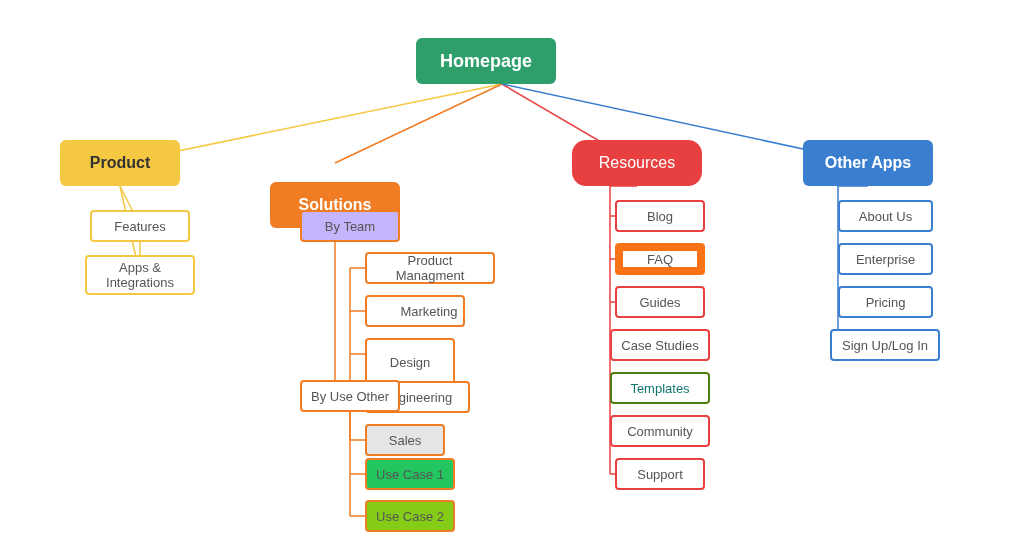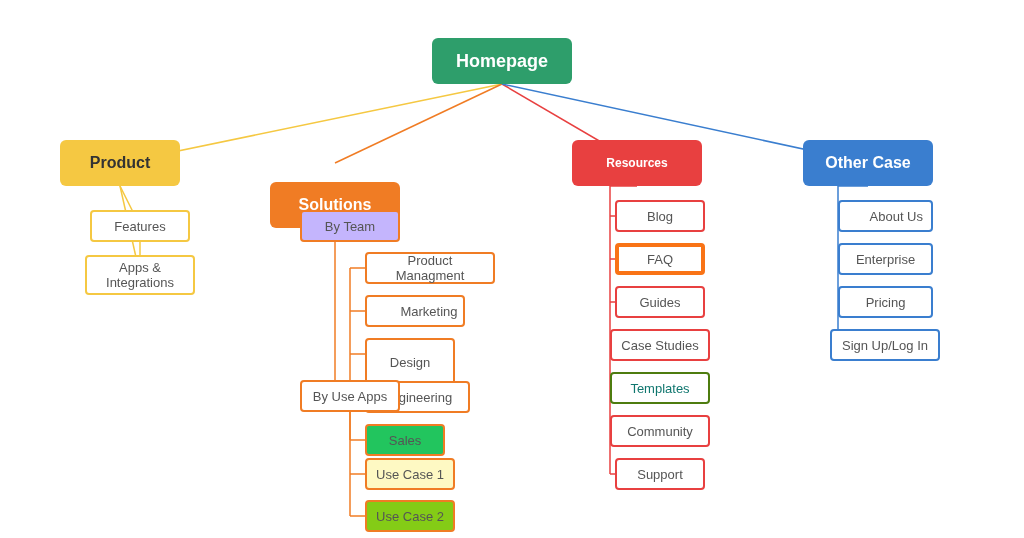--- a/index.html
+++ b/index.html
@@ -36,21 +36,21 @@
     }
     
     .node-homepage {
       background: #2e9e6b;
       color: #fff;
       font-size: 18px;
       font-weight: 600;
       border-radius: 6px;
       width: 140px;
       height: 46px;
-      left: 432px;
+      left: 416px;
       top: 38px;
     }
     
     .node-product {
       background: #f5c842;
       color: #333;
       font-size: 16px;
       font-weight: 700;
       border-radius: 6px;
       width: 120px;
@@ -132,77 +132,77 @@
       color: #555;
       background: #fff;
       width: 105px;
       height: 32px;
       left: 365px;
       top: 381px;
     }
     .node-sales {
       border: 2px solid #f07c24;
       color: #555;
-      background: #22c55e;
+      background: #e5e5e5;
       width: 80px;
       height: 32px;
       left: 365px;
       top: 424px;
     }
     .node-byusecase {
       border: 2px solid #f07c24;
       color: #555;
       background: #fff;
       width: 100px;
       height: 32px;
       left: 300px;
       top: 380px;
     }
     .node-usecase1 {
       border: 2px solid #f07c24;
       color: #555;
-      background: #fef9c3;
+      background: #22c55e;
       width: 90px;
       height: 32px;
       left: 365px;
       top: 458px;
     }
     .node-usecase2 {
       border: 2px solid #f07c24;
       color: #555;
       background: #84cc16;
       width: 90px;
       height: 32px;
       left: 365px;
       top: 500px;
       text-align: right;
     }
     
     .node-resources {
       background: #e84040;
       color: #fff;
-      font-size: 12px;
-      font-weight: 700;
-      border-radius: 6px;
+      font-size: 16px;
+      font-weight: 400;
+      border-radius: 14px;
       width: 130px;
       height: 46px;
       left: 572px;
       top: 140px;
     }
     .node-blog {
       border: 2px solid #e84040;
       color: #555;
       background: #fff;
       width: 90px;
       height: 32px;
       left: 615px;
       top: 200px;
     }
     .node-faq {
-      border: 4px solid #f97316;
+      border: 8px solid #f97316;
       color: #555;
       background: #fff;
       width: 90px;
       height: 32px;
       left: 615px;
       top: 243px;
     }
     .node-guides {
       border: 2px solid #e84040;
       color: #555;
@@ -261,21 +261,20 @@
       top: 140px;
     }
     .node-aboutus {
       border: 2px solid #3a7ecf;
       color: #555;
       background: #fff;
       width: 95px;
       height: 32px;
       left: 838px;
       top: 200px;
-      justify-content: flex-end;
     }
     .node-enterprise {
       border: 2px solid #3a7ecf;
       color: #555;
       background: #fff;
       width: 95px;
       height: 32px;
       left: 838px;
       top: 243px;
     }
@@ -384,21 +383,21 @@
   <div class="node node-design">
     <span>Design</span>
   </div>
   <div class="node node-engineering">
     <span>Engineering</span>
   </div>
   <div class="node node-sales">
     <span>Sales</span>
   </div>
   <div class="node node-byusecase">
-    <span>By Use Apps</span>
+    <span>By Use Other</span>
   </div>
   <div class="node node-usecase1">
     <span>Use Case 1</span>
   </div>
   <div class="node node-usecase2">
     <span>Use Case 2</span>
   </div>
 
   <div class="node node-resources">
     <span>Resources</span>
@@ -419,21 +418,21 @@
     <span>Templates</span>
   </div>
   <div class="node node-community">
     <span>Community</span>
   </div>
   <div class="node node-support">
     <span>Support</span>
   </div>
 
   <div class="node node-otherpages">
-    <span>Other Case</span>
+    <span>Other Apps</span>
   </div>
   <div class="node node-aboutus">
     <span>About Us</span>
   </div>
   <div class="node node-enterprise">
     <span>Enterprise</span>
   </div>
   <div class="node node-pricing">
     <span>Pricing</span>
   </div>

